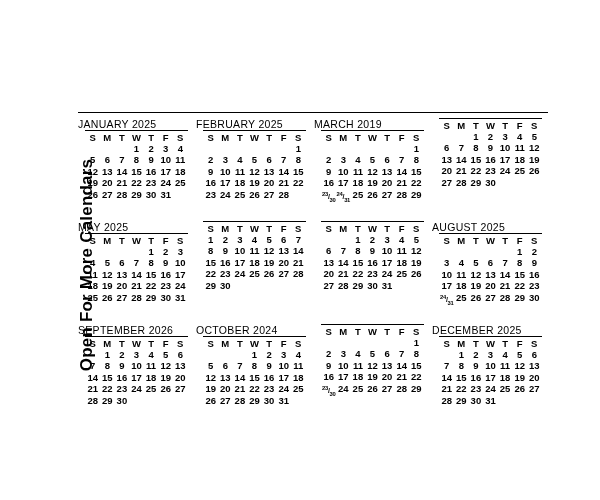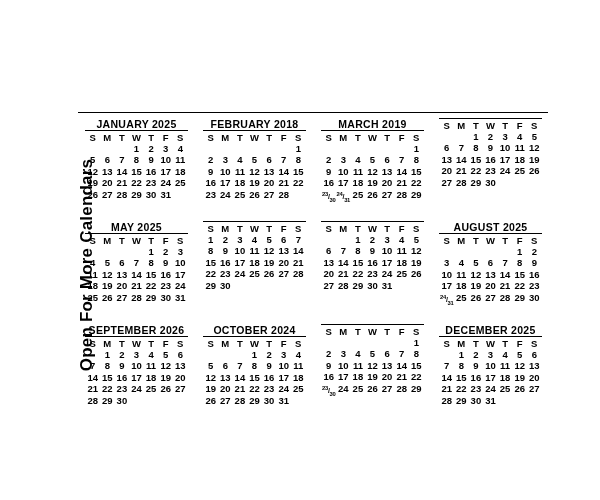--- a/index.html
+++ b/index.html
@@ -59,23 +59,23 @@
     column-gap: 1px;
     row-gap: 0px;
   }
 
   .month {
     position: relative;
     width: 117px;
   }
 
   .month-name {
-    text-align: center;
+    text-align: left;
     font-size: 10.5px;
-    font-weight: bold;
+    font-weight: normal;
     letter-spacing: 0.3px;
     line-height: 12px;
     font-family: "Liberation Sans", sans-serif;
     white-space: nowrap;
   }
 
   .month-underline {
     width: 103px;
     margin: 0 auto;
     height: 1px;
@@ -170,21 +170,21 @@
           <div class="day">26</div>
           <div class="day">27</div>
           <div class="day">28</div>
           <div class="day">29</div>
           <div class="day">30</div>
           <div class="day">31</div>
           <div class="day empty">&nbsp;</div>
         </div>
       </div>
       <div class="month">
-        <div class="month-name">FEBRUARY 2018</div>
+        <div class="month-name">FEBRUARY 2025</div>
         <div class="month-underline"></div>
         <div class="dow-row">
           <div class="dow">S</div>
           <div class="dow">M</div>
           <div class="dow">T</div>
           <div class="dow">W</div>
           <div class="dow">T</div>
           <div class="dow">F</div>
           <div class="dow">S</div>
         </div>

